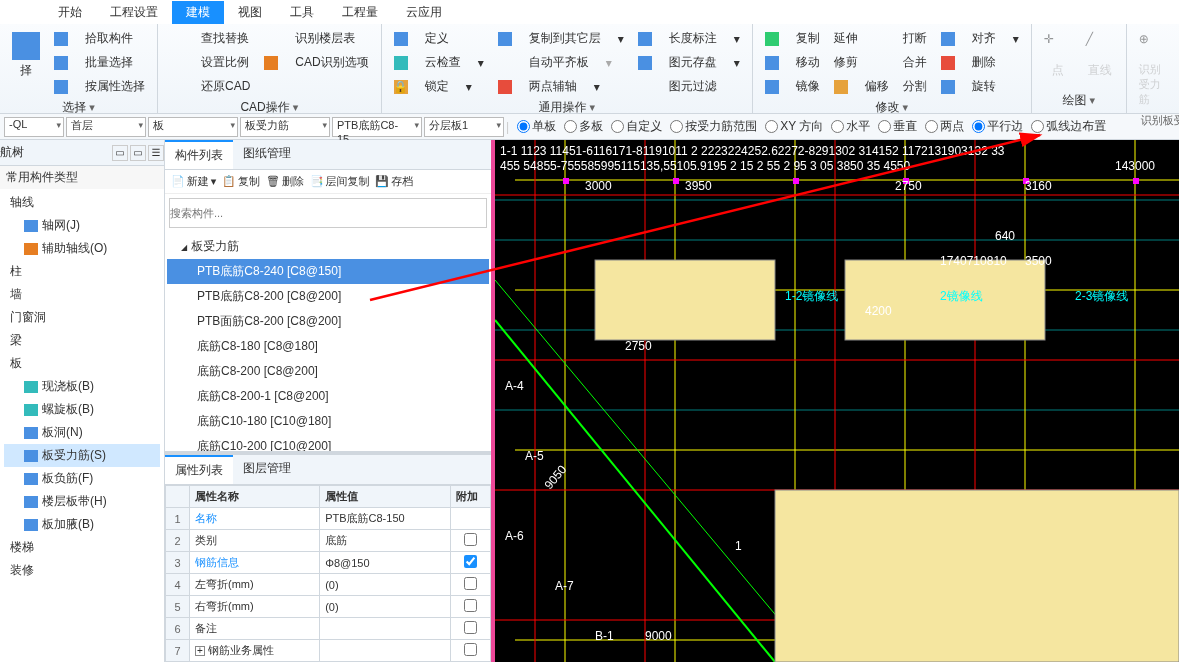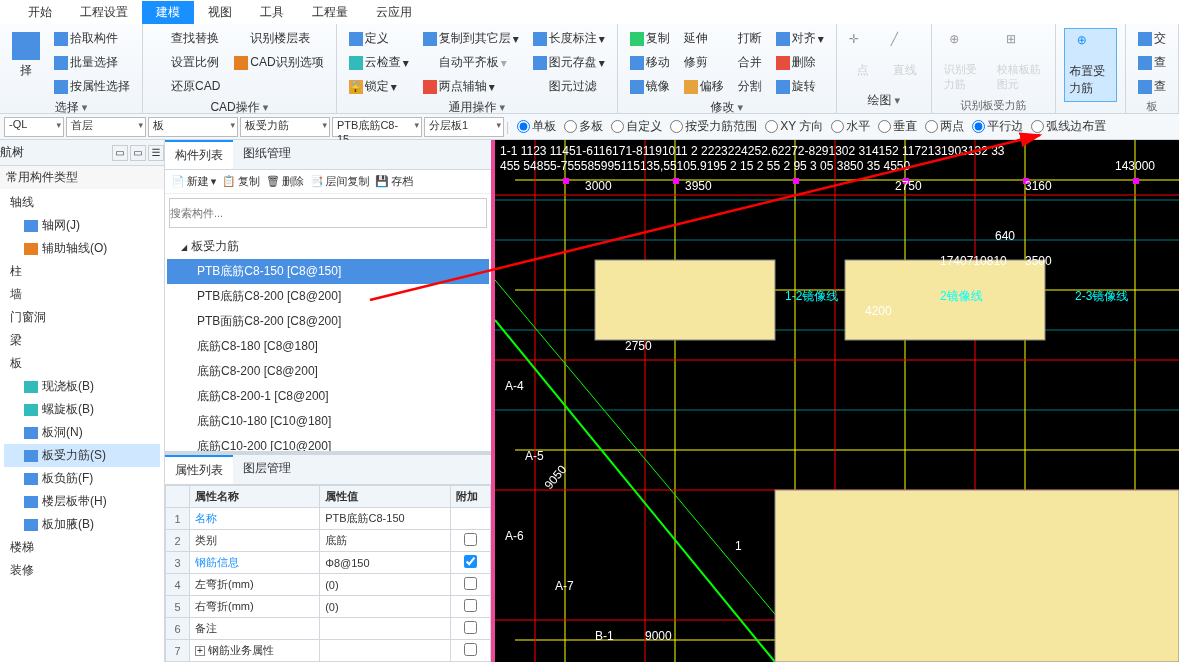--- a/index.html
+++ b/index.html
@@ -1,24 +1,24 @@
 <!DOCTYPE html>
 <html><head>
 <meta charset="utf-8">
 <style>
 *{box-sizing:border-box;margin:0;padding:0;font-family:"Microsoft YaHei",sans-serif;font-size:12px;color:#333}
 body{background:#fff;overflow:hidden;width:1179px;height:662px;position:relative}
-.tabs{display:flex;background:#fff;height:24px;align-items:center;padding-left:14px}
+.tabs{display:flex;background:#fff;height:24px;align-items:center;padding-left:44px}
 .tab{padding:3px 14px;cursor:pointer;color:#333}
 .tab.active{background:#1890ff;color:#fff}
 .ribbon{display:flex;background:linear-gradient(#fafcfe,#f0f5fa);height:90px;border-bottom:1px solid #d0d7de}
 .ribbon-group{display:flex;flex-direction:column;border-right:1px solid #d0d7de;padding:4px 8px;justify-content:space-between;align-items:center}
 .ribbon-items{display:flex;gap:6px}
 .ribbon-col{display:flex;flex-direction:column;gap:3px}
-.ribbon-item{display:flex;align-items:center;gap:2px;padding:2px 4px;cursor:pointer;white-space:nowrap}
+.ribbon-item{display:flex;align-items:center;gap:17px;padding:2px 4px;cursor:pointer;white-space:nowrap}
 .ribbon-item .ico{width:14px;height:14px;display:inline-block}
 .ribbon-label{font-size:11px;color:#666;text-align:center;padding-top:2px}
 .ribbon-big{display:flex;flex-direction:column;align-items:center;gap:2px;padding:4px;cursor:pointer}
 .ribbon-big .bigico{width:28px;height:28px}
 .ribbon-big.active{background:#cde8ff;border:1px solid #5ab0f0}
 .dropdowns{display:flex;background:#f5f8fb;height:26px;align-items:center;padding:0 4px;gap:2px;border-bottom:1px solid #d0d7de}
 .dd{height:20px;border:1px solid #bbb;background:#fff;padding:0 14px 0 4px;font-size:11px;position:relative;min-width:50px}
 .dd:after{content:"▾";position:absolute;right:2px;top:2px;font-size:9px;color:#666}
 .radio{display:flex;align-items:center;gap:2px;margin-left:6px}
 .radio input{margin:0}
@@ -351,21 +351,21 @@
     <div class="mid-toolbar">
       <span>📄<span>新建</span> ▾</span>
       <span>📋<span>复制</span></span>
       <span>🗑<span>删除</span></span>
       <span>📑<span>层间复制</span></span>
       <span>💾<span>存档</span></span>
     </div>
     <input class="search" placeholder="搜索构件..." style="">
     <div class="comp-list" id="comp-list">
         <div class="comp-parent">板受力筋</div>
-        <div class="comp-item selected">PTB底筋C8-150 [C8@150]</div>
+        <div class="comp-item selected">PTB底筋C8-240 [C8@150]</div>
         <div class="comp-item">PTB底筋C8-200 [C8@200]</div>
         <div class="comp-item">PTB面筋C8-200 [C8@200]</div>
         <div class="comp-item">底筋C8-180 [C8@180]</div>
         <div class="comp-item">底筋C8-200 [C8@200]</div>
         <div class="comp-item">底筋C8-200-1 [C8@200]</div>
         <div class="comp-item">底筋C10-180 [C10@180]</div>
         <div class="comp-item">底筋C10-200 [C10@200]</div>
       </div>
     <div class="splitter"></div>
     <div class="mid-tabs">

